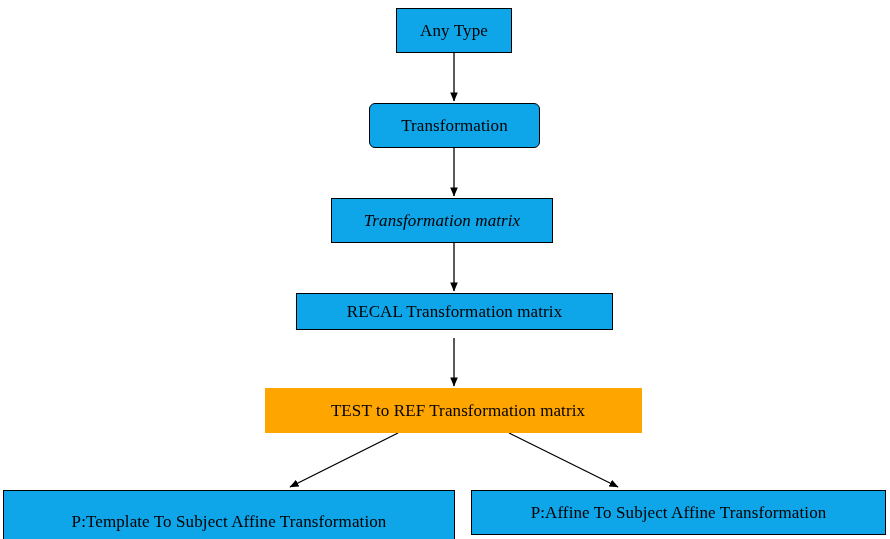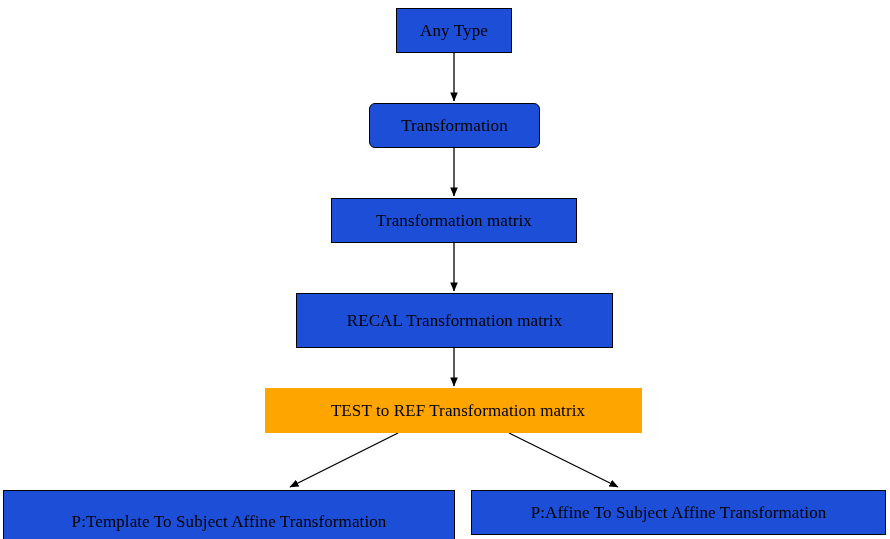--- a/index.html
+++ b/index.html
@@ -25,21 +25,21 @@
     width: 890px;
     height: 539px;
     pointer-events: none;
   }
   .node {
     position: absolute;
     box-sizing: border-box;
     display: flex;
     align-items: center;
     justify-content: center;
-    background: #1d4ed8;
+    background: #0ea5e9;
     border: 1px solid #000000;
     color: #000000;
     font-size: 17px;
     line-height: 1;
     white-space: nowrap;
     letter-spacing: 0.1px;
   }
   .node.highlight {
     background: #ffa500;
     border: 1px solid #ffa500;
@@ -70,24 +70,24 @@
       </g>
   </svg>
 
   <div id="nodes-layer">
       <div class="node" style="left: 396px; top: 8px; width: 116px; height: 45px;">
         <span class="node-label">Any Type</span>
       </div>
       <div class="node" style="left: 369px; top: 103px; width: 171px; height: 45px; border-radius: 6px;">
         <span class="node-label">Transformation</span>
       </div>
-      <div class="node" style="left: 331px; top: 198px; width: 246px; height: 45px;">
+      <div class="node" style="left: 331px; top: 198px; width: 222px; height: 45px; font-style: italic;">
         <span class="node-label">Transformation matrix</span>
       </div>
-      <div class="node" style="left: 296px; top: 293px; width: 317px; height: 55px;">
+      <div class="node" style="left: 296px; top: 293px; width: 317px; height: 37px;">
         <span class="node-label">RECAL Transformation matrix</span>
       </div>
       <div class="node highlight" style="left: 265px; top: 388px; width: 377px; height: 45px; padding-left: 9px;">
         <span class="node-label">TEST to REF Transformation matrix</span>
       </div>
       <div class="node" style="left: 3px; top: 490px; width: 452px; height: 63px;">
         <span class="node-label">P:Template To Subject Affine Transformation</span>
       </div>
       <div class="node" style="left: 471px; top: 490px; width: 415px; height: 45px;">
         <span class="node-label">P:Affine To Subject Affine Transformation</span>

